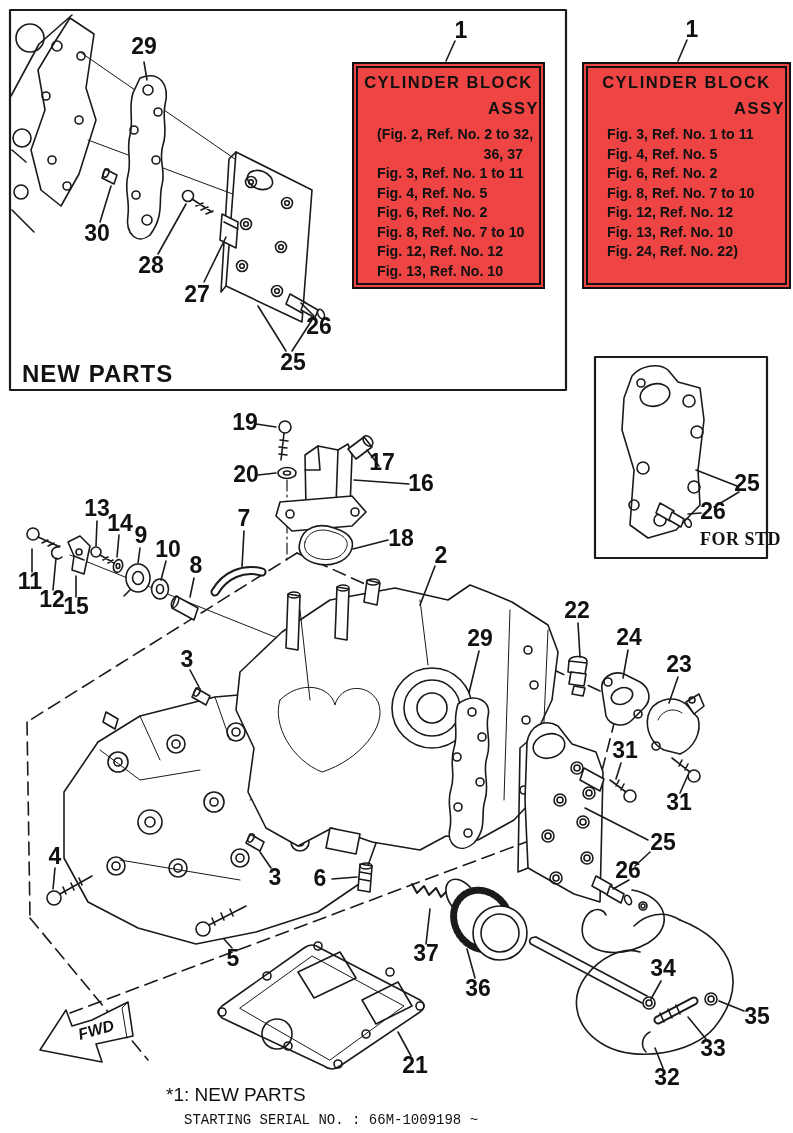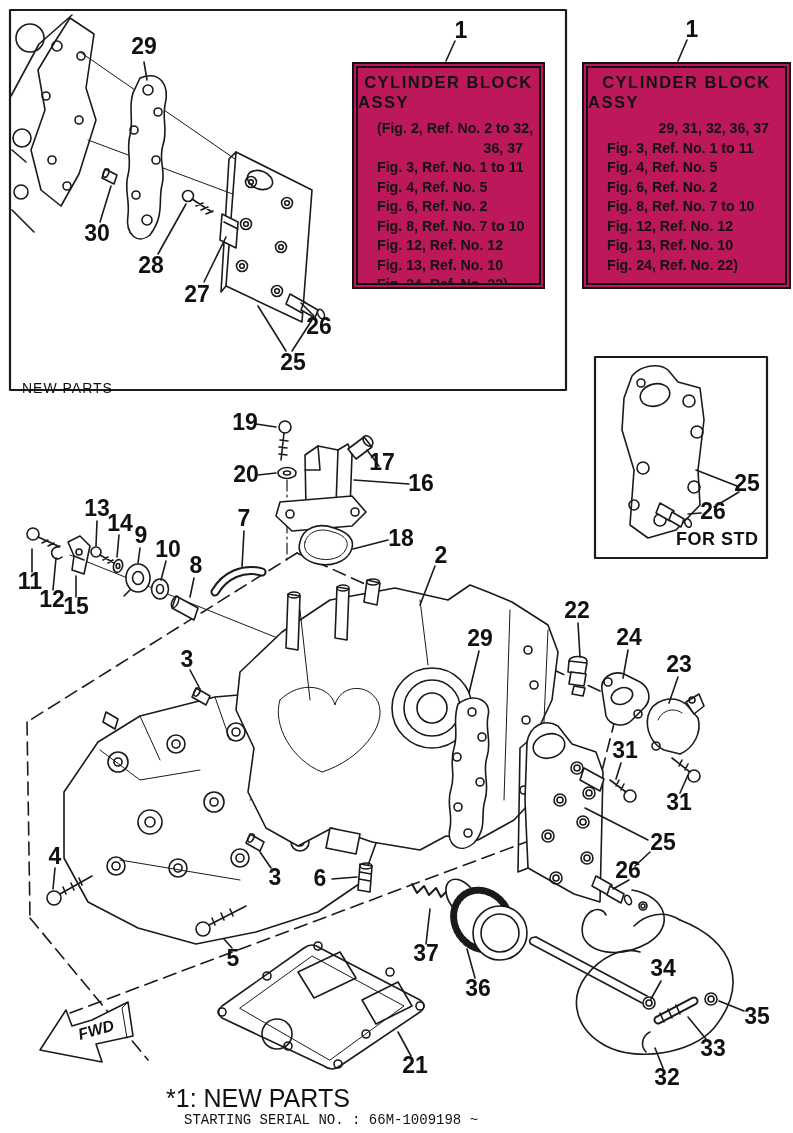--- a/index.html
+++ b/index.html
@@ -10,31 +10,31 @@
     stroke:#1a1a1a;stroke-width:1.6;fill:none;stroke-linecap:round;stroke-linejoin:round;}
   svg .fw{fill:#fff;}
   svg .thin{stroke-width:1;}
   svg .thick{stroke-width:2.2;}
   svg .dash{stroke-dasharray:13 7;stroke-width:1.6;}
   svg .dashdot{stroke-dasharray:11 4 2 4;stroke-width:1.2;}
   svg .hoseo{stroke-width:9;}
   svg .hosei{stroke:#fff;stroke-width:5;}
   svg text.co{font:bold 23px "Liberation Sans",sans-serif;fill:#111;stroke:none;text-anchor:middle;}
   svg text.fwd{font:italic bold 16px "Liberation Sans",sans-serif;fill:#111;stroke:none;}
-  .figbox{position:absolute;border:2px solid #111;padding:2px;box-sizing:border-box;background:#be185d;}
+  .figbox{position:absolute;border:2px solid #111;padding:2px;box-sizing:border-box;background:#ef4444;}
   .figbox-inner{border:2px solid #111;height:100%;box-sizing:border-box;overflow:hidden;}
   .fig-title{font-weight:bold;font-size:16.5px;text-align:center;letter-spacing:1.5px;margin-top:5px;}
-  .fig-title2{font-weight:bold;font-size:16.5px;text-align:left;letter-spacing:1.5px;margin-top:1px;margin-bottom:7px;}
+  .fig-title2{font-weight:bold;font-size:16.5px;text-align:right;letter-spacing:1.5px;margin-top:7px;margin-bottom:7px;}
   .fig-line{font-weight:bold;font-size:14.2px;line-height:19.5px;white-space:nowrap;padding-left:19px;}
   .fig-line.right{text-align:right;padding-right:16px;padding-left:16px;}
   .lbl{position:absolute;white-space:nowrap;}
-  .new-parts{left:22px;top:380px;font-size:14px;font-weight:normal;letter-spacing:1px;}
-  .for-std{left:676px;top:529px;font-size:18px;font-weight:bold;letter-spacing:0.5px;}
+  .new-parts{left:22px;top:360px;font-size:24px;font-weight:bold;letter-spacing:1px;}
+  .for-std{left:700px;top:529px;font-size:18px;font-weight:bold;letter-spacing:0.5px;font-family:Liberation Serif, serif;}
   .code{left:15px;top:1059px;font-size:21px;letter-spacing:0.5px;}
-  .fn1{left:166px;top:1084px;font-size:25px;}
+  .fn1{left:166px;top:1084px;font-size:19px;}
   .fn2{left:184px;top:1112px;font-size:14px;font-family:Liberation Mono, monospace;}
 </style>
 </head>
 <body>
 
 <div class="stage">
 
 <svg width="793" height="1133" viewBox="0 0 793 1133">
 
   <rect class="thick" x="10" y="10" width="556" height="380"></rect>
@@ -503,21 +503,20 @@
       <div class="fig-line">Fig. 12, Ref. No. 12</div>
       <div class="fig-line">Fig. 13, Ref. No. 10</div>
       <div class="fig-line">Fig. 24, Ref. No. 22)</div>
     </div>
   </div>
 
   <div class="figbox" style="left:582px;top:62px;width:209px;height:227px;">
     <div class="figbox-inner">
       <div class="fig-title">CYLINDER BLOCK</div>
       <div class="fig-title2">ASSY</div>
-      <div class="fig-line right">29, 31, 32, 36, 37</div>
       <div class="fig-line">Fig. 3, Ref. No. 1 to 11</div>
       <div class="fig-line">Fig. 4, Ref. No. 5</div>
       <div class="fig-line">Fig. 6, Ref. No. 2</div>
       <div class="fig-line">Fig. 8, Ref. No. 7 to 10</div>
       <div class="fig-line">Fig. 12, Ref. No. 12</div>
       <div class="fig-line">Fig. 13, Ref. No. 10</div>
       <div class="fig-line">Fig. 24, Ref. No. 22)</div>
     </div>
   </div>
 

